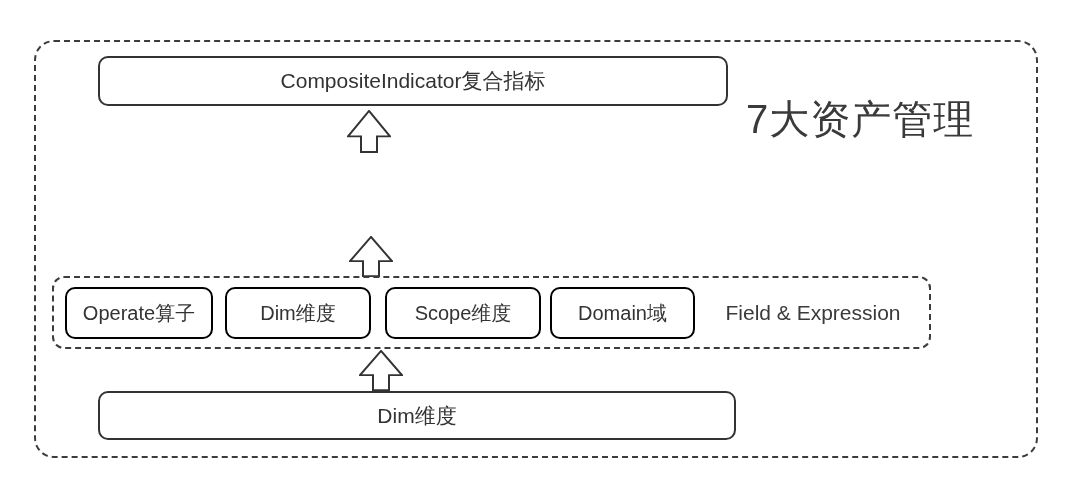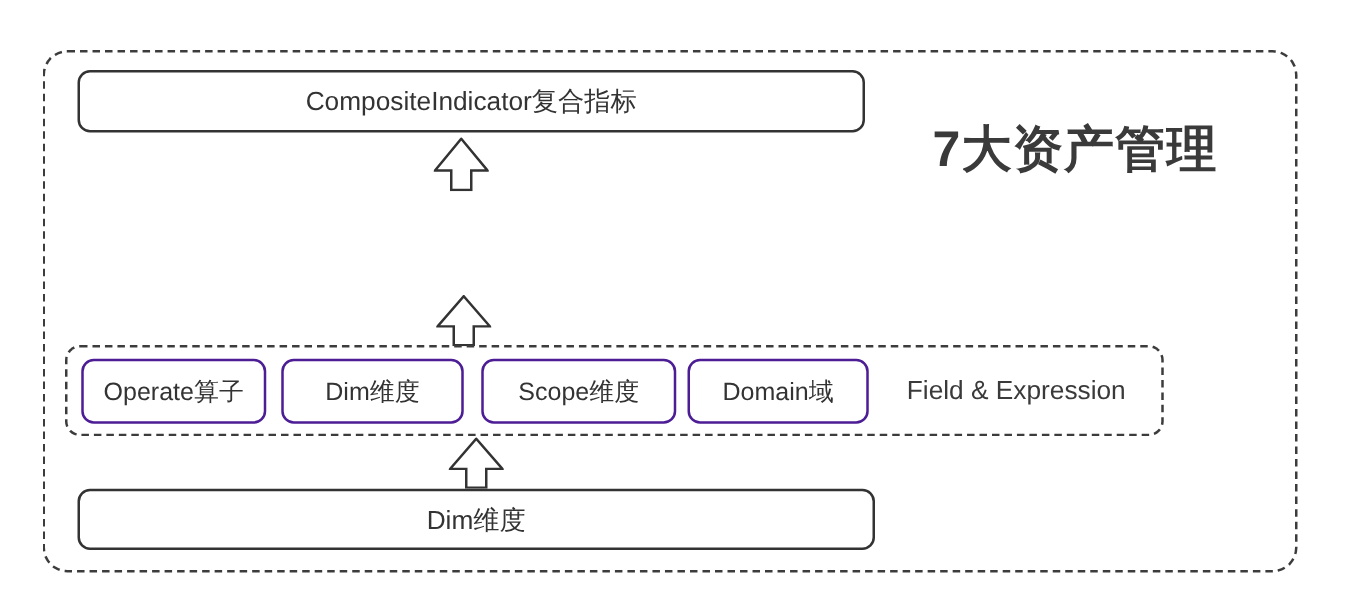--- a/index.html
+++ b/index.html
@@ -28,40 +28,41 @@
     position: absolute;
     border: 2px solid #333333;
     border-radius: 10px;
     background: #ffffff;
     display: flex;
     align-items: center;
     justify-content: center;
     color: #333333;
     font-size: 21px;
     box-sizing: border-box;
+    margin-left: 36px;
   }
   .composite-box { left: 62px; top: 56px;  width: 630px; height: 50px; }
   .indicator-box { left: 62px; top: 153px; width: 630px; height: 85px; border-radius: 12px; }
   .table-box     { left: 62px; top: 391px; width: 638px; height: 49px; }
 
   .field-group {
     position: absolute;
     left: 52px;
     top: 276px;
     width: 879px;
     height: 73px;
     border: 2px dashed #3c3c3c;
     border-radius: 12px;
     box-sizing: border-box;
   }
   .small-box {
     position: absolute;
     top: 9px;
     height: 52px;
-    border: 2px solid #4c1d95;
+    border: 2px solid #000000;
     border-radius: 10px;
     background: #ffffff;
     display: flex;
     align-items: center;
     justify-content: center;
     color: #333333;
     font-size: 20px;
     box-sizing: border-box;
   }
   .sb-0 { left: 11px;  width: 148px; }
@@ -88,21 +89,21 @@
   .arrow-1 { left: 347px; top: 110px; height: 43px; }
   .arrow-2 { left: 349px; top: 236px; height: 41px; }
   .arrow-3 { left: 359px; top: 350px; height: 41px; }
   .diagram-title {
     position: absolute;
     left: 746px;
     top: 92px;
     width: 270px;
     color: #3a3a3a;
     font-size: 40px;
-    font-weight: 700;
+    font-weight: 400;
     letter-spacing: 1px;
     white-space: nowrap;
   }
 </style>
 </head>
 <body>
 
 <div class="canvas">
 
   <div class="outer-frame"></div>

